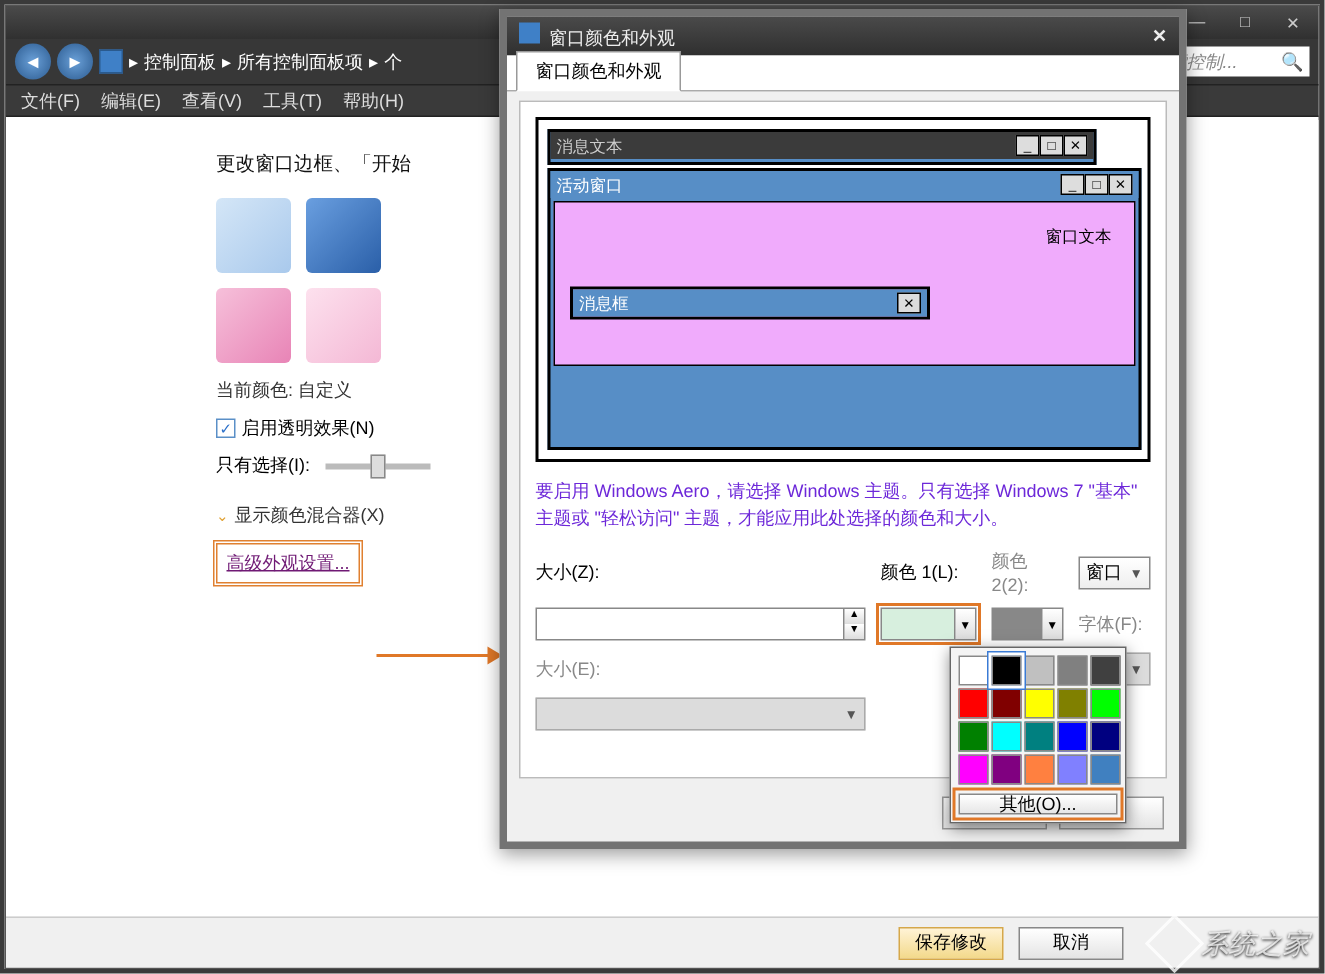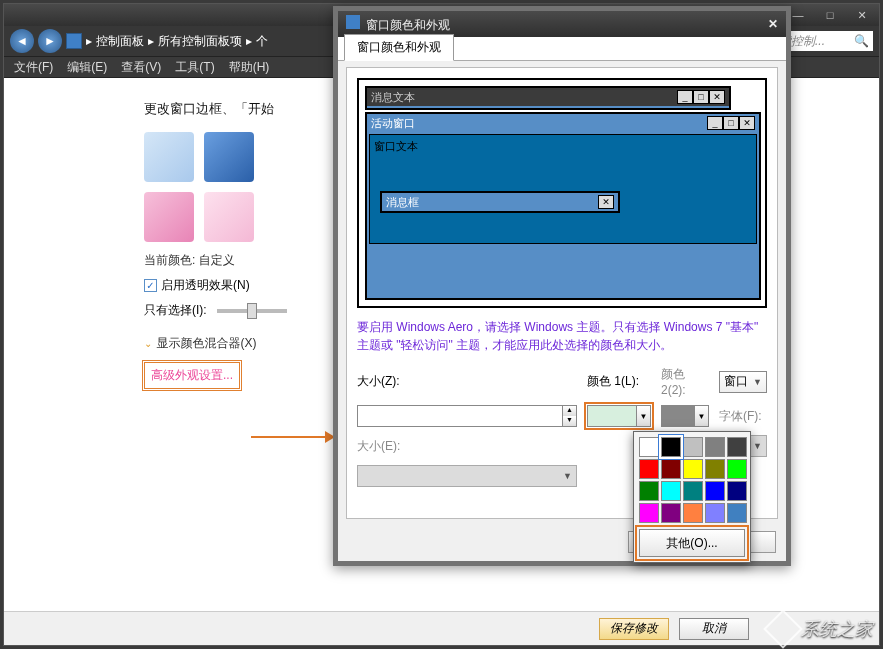--- a/index.html
+++ b/index.html
@@ -26,26 +26,26 @@
   .sw-pink1 { background:linear-gradient(135deg,#f6c0da,#e884b6); }
   .sw-pink2 { background:linear-gradient(135deg,#fde1ee,#f4b8d5); }
   .cp-label { font-size:12px; color:#333; margin:10px 0 6px; }
   .cp-check { display:flex; align-items:center; gap:4px; margin:8px 0; font-size:12px; }
   .cp-check .box { width:13px; height:13px; border:1px solid #5a8fc7; background:#fff; display:flex; align-items:center; justify-content:center; color:#2a6fc9; font-size:10px; }
   .cp-slider { display:flex; align-items:center; gap:10px; margin:6px 0; font-size:12px;}
   .cp-slider .track { width:70px; height:4px; background:#bbb; position:relative; }
   .cp-slider .thumb { position:absolute; top:-6px; left:30px; width:10px; height:16px; background:#ddd; border:1px solid #888; }
   .cp-expand { display:flex; align-items:center; gap:4px; margin:16px 0 10px; font-size:12px; color:#333; }
   .cp-expand .chev { color:#e0a030; font-size:10px; }
-  .cp-link { display:inline-block; color:#ec4899; font-size:12px; padding:4px 6px; border:1px solid #e08030; outline:1px solid #e08030; outline-offset:1px; }
+  .cp-link { display:inline-block; color:#701a75; font-size:12px; padding:4px 6px; border:1px solid #e08030; outline:1px solid #e08030; outline-offset:1px;text-decoration:underline; }
   .arrow-to-dialog { position:absolute; left:247px; top:432px; width:80px; height:2px; background:#e07828; }
   .arrow-to-dialog::after { content:""; position:absolute; right:-10px; top:-5px; border:6px solid transparent; border-left:10px solid #e07828; }
   
   .cp-footer { position:absolute; left:0; right:0; bottom:0; height:34px; background:#f0f0f0; border-top:1px solid #ccc; display:flex; align-items:center; justify-content:flex-end; gap:10px; padding:0 130px 0 0;}
-  .cp-footer .btn { min-width:70px; height:22px; border:1px solid #888; background:linear-gradient(#fff,#e4e4e4); font-size:12px; display:flex; align-items:center; justify-content:center;font-style:italic; }
+  .cp-footer .btn { min-width:70px; height:22px; border:1px solid #888; background:linear-gradient(#fff,#e4e4e4); font-size:12px; display:flex; align-items:center; justify-content:center; }
   .cp-footer .btn.primary { border:1px solid #d6a84a; background:linear-gradient(#fff3d6,#f3d98a); }
 
   
   .dlg { position:absolute; left:305px; top:6px; width:458px; height:560px; background:#f0f0f0; border:5px solid #737373; box-shadow:0 3px 12px rgba(0,0,0,.4);margin-left:28px; }
   .dlg-title { height:26px; background:linear-gradient(#4a4a4a,#2f2f2f); color:#eee; display:flex; align-items:center; padding:0 8px; font-size:12px; justify-content:space-between;}
   .dlg-title .icon { width:14px; height:14px; background:#3f80c7; margin-right:6px; display:inline-block; }
   .dlg-title .close { font-weight:bold; cursor:pointer; }
   .dlg-tabs { height:24px; background:#fff; border-bottom:1px solid #aaa; display:flex; align-items:flex-end; padding-left:6px; }
   .dlg-tab { padding:4px 12px; border:1px solid #999; border-bottom:1px solid #fff; background:#fff; position:relative; top:1px; font-size:12px; }
   .dlg-inner { position:absolute; left:8px; right:8px; top:56px; bottom:42px; background:#fff; border:1px solid #bbb; padding:10px; }
@@ -54,21 +54,21 @@
   .prev-wrap { border:2px solid #000; background:#fff; height:230px; position:relative; padding:6px; }
   .pw { position:absolute; border:2px solid #000; background:#578ec6; }
   .pw .titlebar { background:#3b3b3b; color:#ccc; height:18px; display:flex; align-items:center; justify-content:space-between; padding:0 4px; font-size:11px;}
   .pw .wcontrols { display:flex; gap:0; }
   .pw .wcontrols span { width:16px; height:14px; background:#ddd; border:1px solid #000; display:flex; align-items:center; justify-content:center; font-size:9px; color:#000; }
   .pw.inactive { left:6px; top:6px; width:366px; height:24px; }
   .pw.active { left:6px; top:32px; width:396px; height:188px; }
   .pw.active .titlebar { background:#578ec6; color:#fff; }
   .pw .tabs { background:#578ec6; display:flex; gap:10px; padding:2px 6px; font-size:11px; color:#333;}
   .pw .tabs .disabled { color:#444; font-weight:bold; }
-  .pw .client { background:#0369a1; margin:2px; height:110px; border:1px solid #000; padding:4px; font-size:11px; position:relative;}
+  .pw .client { background:#f0abfc; margin:2px; height:110px; border:1px solid #000; padding:15px; font-size:11px; position:relative;text-align:right;}
   .msgbox { position:absolute; left:10px; top:56px; width:240px; border:2px solid #000; background:#578ec6; }
   .msgbox .titlebar { background:#578ec6; color:#d0dcec; }
   .msgbox .body { background:#eee; padding:8px 6px 6px; }
   .msgbox .okbtn { width:60px; height:20px; margin:6px auto 4px; border:1px solid #000; background:#e8e8e8; display:flex; align-items:center; justify-content:center; font-size:11px;}
   
   .dlg-note { font-size:12px; color:#6d28d9; margin:10px 0 12px; line-height:1.5; }
   
   .dlg-grid { display:grid; grid-template-columns: 1fr 64px 48px 48px; gap:8px 10px; align-items:center; font-size:12px;}
   .dlg-grid .lbl { color:#000; }
   .dlg-grid .lbl.dim { color:#888; }
@@ -86,21 +86,21 @@
   .c1 { outline:2px solid #e07828; outline-offset:1px; }
   
   .dlg-btnrow { position:absolute; right:10px; bottom:8px; display:flex; gap:8px; }
   .dlg-btnrow .btn { min-width:70px; height:22px; border:1px solid #999; background:linear-gradient(#fff,#e4e4e4); font-size:12px; display:flex; align-items:center; justify-content:center;}
   
   
   .palette { position:absolute; left:633px; top:431px; width:118px; background:#f4f4f4; border:1px solid #666; box-shadow:0 3px 10px rgba(0,0,0,.5); padding:5px; }
   .palette-grid { display:grid; grid-template-columns:repeat(5,20px); grid-auto-rows:20px; gap:2px; }
   .palette-grid div { border:1px solid #888; }
   .palette-grid div.sel { outline:2px solid #fff; box-shadow:0 0 0 3px #3a7bd5; position:relative; z-index:1; }
-  .palette .otherbtn { margin-top:6px; height:28px; border:1px solid #888; background:linear-gradient(#fff,#e6e6e6); display:flex; align-items:center; justify-content:center; font-size:12px; outline:2px solid #e07828; outline-offset:2px;}
+  .palette .otherbtn { margin-top:6px; height:14px; border:1px solid #888; background:linear-gradient(#fff,#e6e6e6); display:flex; align-items:center; justify-content:center; font-size:12px; outline:2px solid #e07828; outline-offset:2px;}
   
   
   .wm { position:absolute; right:10px; bottom:6px; color:rgba(255,255,255,.75); font-size:18px; font-style:italic; display:flex; align-items:center; gap:4px; text-shadow:0 1px 2px #000;}
   .wm .logo { width:28px; height:28px; border:2px solid rgba(255,255,255,.8); transform:rotate(45deg); }
 </style>
 </head>
 <body>
 
 <div class="cp-window">
   <div class="cp-titlebar">

